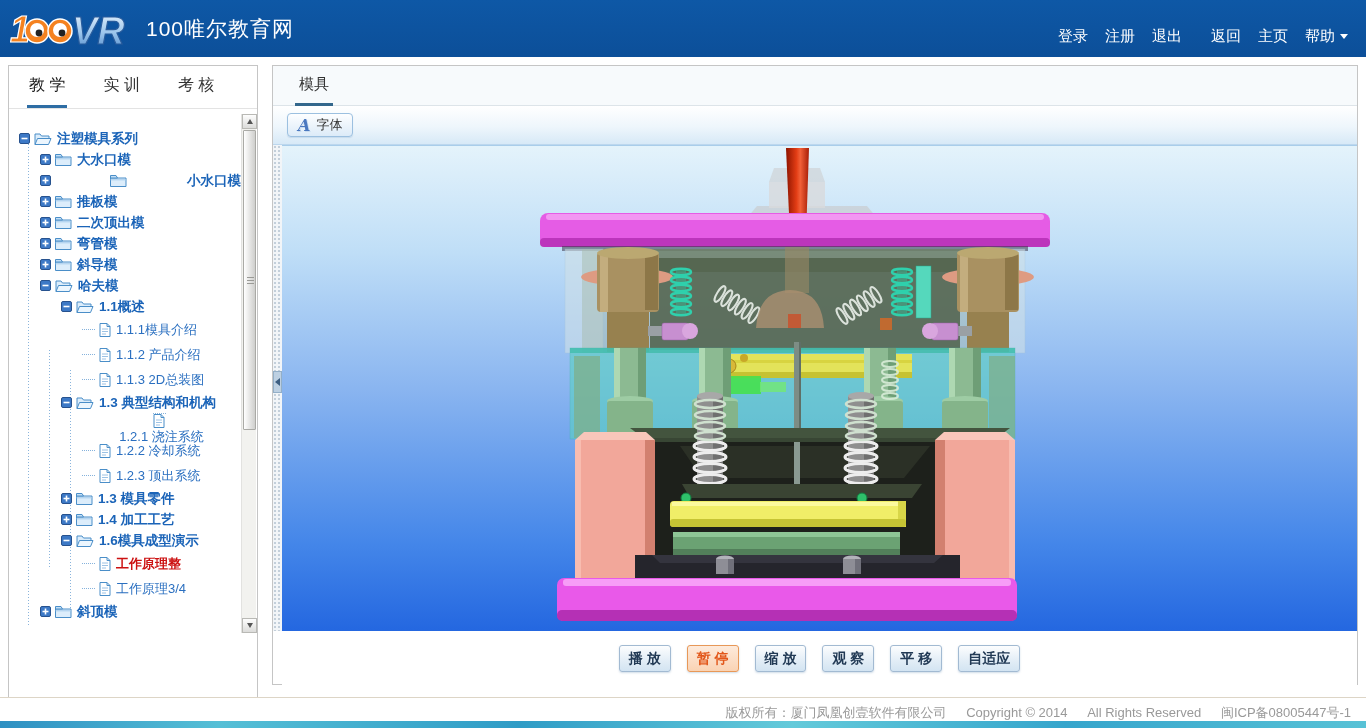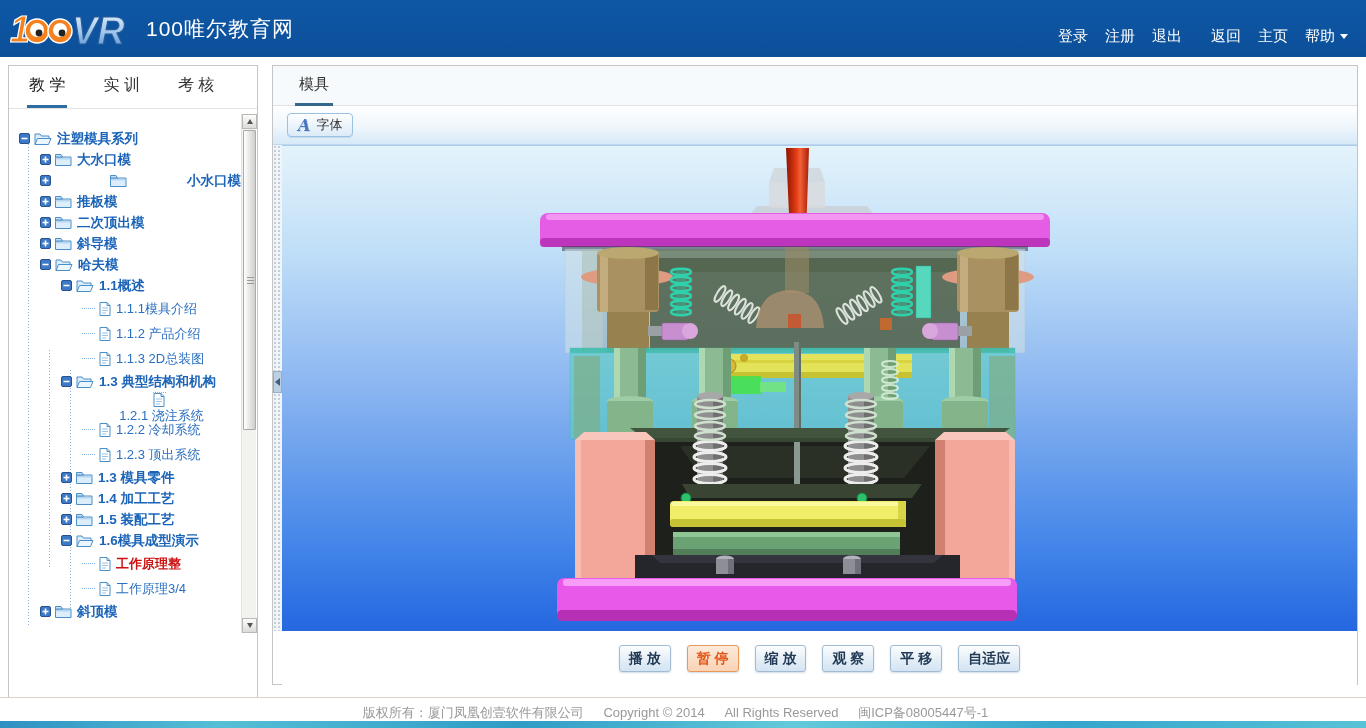--- a/index.html
+++ b/index.html
@@ -94,21 +94,21 @@
   .ctl-btn { min-width:48px; height:27px; padding:0 9px; border:1px solid #a2bad2; border-radius:3px;
     background:linear-gradient(180deg,#fcfdfe,#e2edf6 60%,#d3e4f2); cursor:pointer;
     font-size:14px; font-weight:bold; color:#223a55; font-family:inherit;
     box-shadow:0 1px 2px rgba(100,140,180,.3); white-space:nowrap; }
   .ctl-btn.active { background:linear-gradient(180deg,#fdeadb,#fad3b4); border-color:#e89858;
     color:var(--pause-orange,#e2571a); }
 
   
   .footer { position:absolute; left:0; top:697px; width:1366px; height:31px; background:#fff;
     border-top:1px solid #ddd5c6; }
-  .footer-text { position:absolute; left:0; right:15px; top:6px; text-align:center; font-size:13px; color:#999; }
+  .footer-text { position:absolute; left:0; right:7px; top:6px; text-align:right; font-size:13px; color:#999; }
   .footer-text span { margin:0 8px; }
   .footer-strip { position:absolute; left:0; bottom:0; width:100%; height:7px;
     background:linear-gradient(90deg,#2e90c2 0%,#55bfd6 16%,#2f9cc6 38%,#63cada 58%,#35a5cc 78%,#58c2d6 100%); }
 </style>
 </head>
 <body>
 
 <div id="page">
 
   <div class="header">
@@ -244,20 +244,37 @@
               <path d="M5.5 2.5 v6" stroke="#fff" stroke-width="1.6"></path>
             </svg>
           </span>
           <span class="ticon">
             <svg width="17" height="14" viewBox="0 0 17 14">
               <path d="M.5 12.5 V4 H16 v8.5 Z" fill="#dcedfb" stroke="#4a8ec8"></path>
               <path d="M.5 4 V1.5 h5.5 L7.5 4 Z" fill="#c4dff6" stroke="#4a8ec8"></path>
               <path d="M.5 5.8 H16" stroke="#a5cbeb"></path>
             </svg>
           </span>
+          <span class="tlabel b">弯管模</span>
+        </div>
+        <div class="tree-row folder" style="padding-left: 31px;">
+          <span class="exp">
+            <svg width="11" height="11" viewBox="0 0 11 11">
+              <rect x=".5" y=".5" width="10" height="10" rx="1.5" fill="#3d79c6" stroke="#27528e"></rect>
+              <path d="M2.5 5.5 h6" stroke="#fff" stroke-width="1.6"></path>
+              <path d="M5.5 2.5 v6" stroke="#fff" stroke-width="1.6"></path>
+            </svg>
+          </span>
+          <span class="ticon">
+            <svg width="17" height="14" viewBox="0 0 17 14">
+              <path d="M.5 12.5 V4 H16 v8.5 Z" fill="#dcedfb" stroke="#4a8ec8"></path>
+              <path d="M.5 4 V1.5 h5.5 L7.5 4 Z" fill="#c4dff6" stroke="#4a8ec8"></path>
+              <path d="M.5 5.8 H16" stroke="#a5cbeb"></path>
+            </svg>
+          </span>
           <span class="tlabel b">斜导模</span>
         </div>
         <div class="tree-row folder" style="padding-left: 31px;">
           <span class="exp">
             <svg width="11" height="11" viewBox="0 0 11 11">
               <rect x=".5" y=".5" width="10" height="10" rx="1.5" fill="#3d79c6" stroke="#27528e"></rect>
               <path d="M2.5 5.5 h6" stroke="#fff" stroke-width="1.6"></path>
             </svg>
           </span>
           <span class="ticon">
@@ -390,37 +407,20 @@
             </svg>
           </span>
           <span class="ticon">
             <svg width="17" height="14" viewBox="0 0 17 14">
               <path d="M.5 12.5 V4 H16 v8.5 Z" fill="#dcedfb" stroke="#4a8ec8"></path>
               <path d="M.5 4 V1.5 h5.5 L7.5 4 Z" fill="#c4dff6" stroke="#4a8ec8"></path>
               <path d="M.5 5.8 H16" stroke="#a5cbeb"></path>
             </svg>
           </span>
           <span class="tlabel b">1.4 加工工艺</span>
-        </div>
-        <div class="tree-row folder" style="padding-left: 52px;">
-          <span class="exp">
-            <svg width="11" height="11" viewBox="0 0 11 11">
-              <rect x=".5" y=".5" width="10" height="10" rx="1.5" fill="#3d79c6" stroke="#27528e"></rect>
-              <path d="M2.5 5.5 h6" stroke="#fff" stroke-width="1.6"></path>
-              <path d="M5.5 2.5 v6" stroke="#fff" stroke-width="1.6"></path>
-            </svg>
-          </span>
-          <span class="ticon">
-            <svg width="17" height="14" viewBox="0 0 17 14">
-              <path d="M.5 12.5 V4 H16 v8.5 Z" fill="#dcedfb" stroke="#4a8ec8"></path>
-              <path d="M.5 4 V1.5 h5.5 L7.5 4 Z" fill="#c4dff6" stroke="#4a8ec8"></path>
-              <path d="M.5 5.8 H16" stroke="#a5cbeb"></path>
-            </svg>
-          </span>
-          <span class="tlabel b">1.5 装配工艺</span>
         </div>
         <div class="tree-row folder" style="padding-left: 52px;">
           <span class="exp">
             <svg width="11" height="11" viewBox="0 0 11 11">
               <rect x=".5" y=".5" width="10" height="10" rx="1.5" fill="#3d79c6" stroke="#27528e"></rect>
               <path d="M2.5 5.5 h6" stroke="#fff" stroke-width="1.6"></path>
             </svg>
           </span>
           <span class="ticon">
             <svg width="18" height="14" viewBox="0 0 18 14">

